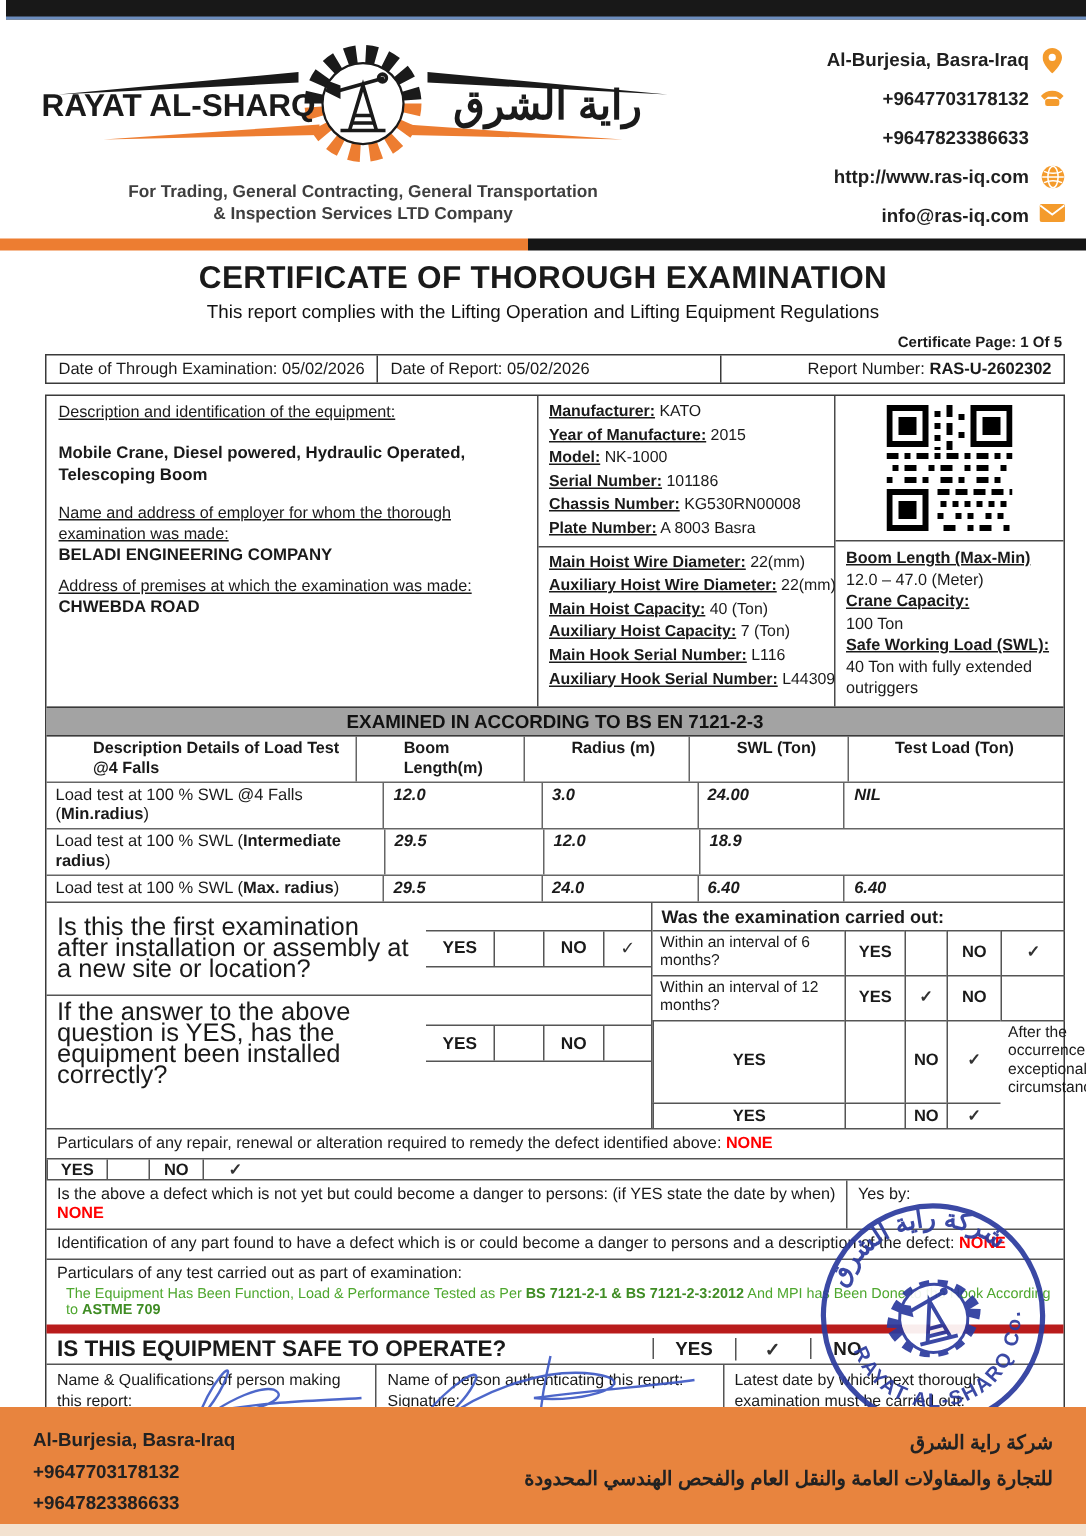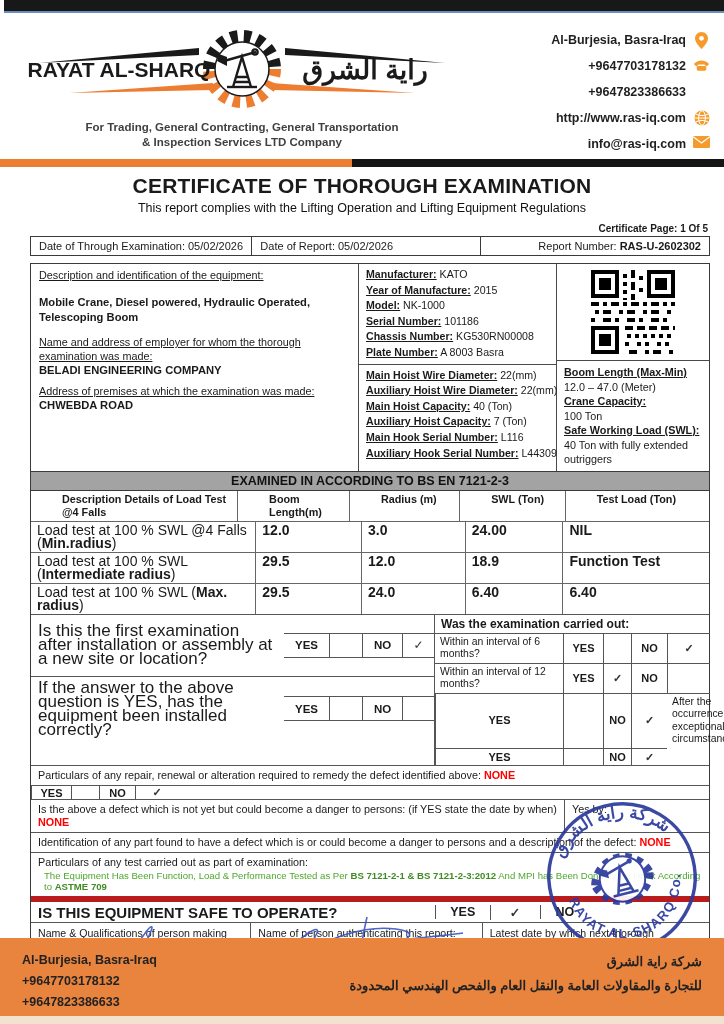--- a/index.html
+++ b/index.html
@@ -48,25 +48,25 @@
   .d-line { font-size: 10.6px; line-height: 15.6px; white-space: nowrap; }
   .d-line .dl { font-weight: bold; text-decoration: underline; }
   .qr-cell { height: 97px; border-bottom: 1px solid #4a4a4a; display: flex; align-items: center; justify-content: center; }
   .boom-cell { padding: 4px 7px; font-size: 10.8px; line-height: 14.5px; }
   .boom-cell .bl { font-weight: bold; text-decoration: underline; }
   
   .band { background: #a3a3a3; border-top: 1px solid #3a3a3a; border-bottom: 1px solid #3a3a3a; text-align: center; font-weight: bold; font-size: 12.5px; padding: 2px 0; color: #111; }
   
   .lt-row { display: flex; border-top: 1px solid #666; }
   .lt-row:first-child { border-top: none; }
-  .lt-cell { padding: 2px 6px; border-right: 1px solid #666; font-size: 14px; line-height: 13px; }
+  .lt-cell { padding: 2px 6px; border-right: 1px solid #666; font-size: 11px; line-height: 13px; }
   .lt-cell:last-child { border-right: none; }
   .lc1 { width: 226px; } .lc2 { width: 106px; } .lc3 { width: 104px; } .lc4 { width: 98px; } .lc5 { width: 146px; }
   .lt-head .lt-cell { font-weight: bold; font-size: 10.8px; margin-left: 25px; }
-  .lt-row .num { font-weight: bold; }
+  .lt-row .num { font-weight: bold; font-style: italic; }
   
   .quest { display: flex; border-top: 1px solid #555; }
   .q-left { width: 405px; border-right: 1px solid #555; }
   .q-block { display: flex; min-height: 61px; }
   .q-block + .q-block { border-top: 1px solid #555; min-height: 50px; }
   .q-question { width: 253px; padding: 4px 7px; font-size: 17px; line-height: 14px; display: flex; align-items: center; }
   .q-mini { width: 150px; display: flex; align-items: center; }
   .mini-row { display: flex; height: 25px; width: 100%; border-top: 1px solid #555; border-bottom: 1px solid #555; }
   .mini-cell { border-left: 1px solid #555; display: flex; align-items: center; justify-content: center; font-weight: bold; font-size: 11.5px; }
   .mc-yes { width: 45px; border-left: none; } .mc-c1 { width: 33px; } .mc-no { width: 40px; } .mc-c2 { width: 32px; }
@@ -300,21 +300,20 @@
         <div class="lt-cell lc2 num">12.0</div>
         <div class="lt-cell lc3 num">3.0</div>
         <div class="lt-cell lc4 num">24.00</div>
         <div class="lt-cell lc5 num">NIL</div>
       </div>
       <div class="lt-row">
         <div class="lt-cell lc1"><span>Load test at 100 % SWL (</span><b>Intermediate radius</b><span>)</span></div>
         <div class="lt-cell lc2 num">29.5</div>
         <div class="lt-cell lc3 num">12.0</div>
         <div class="lt-cell lc4 num">18.9</div>
-        <div class="lt-cell lc5 num">Function Test</div>
       </div>
       <div class="lt-row">
         <div class="lt-cell lc1"><span>Load test at 100 % SWL (</span><b>Max. radius</b><span>)</span></div>
         <div class="lt-cell lc2 num">29.5</div>
         <div class="lt-cell lc3 num">24.0</div>
         <div class="lt-cell lc4 num">6.40</div>
         <div class="lt-cell lc5 num">6.40</div>
       </div>
     </div>
 

